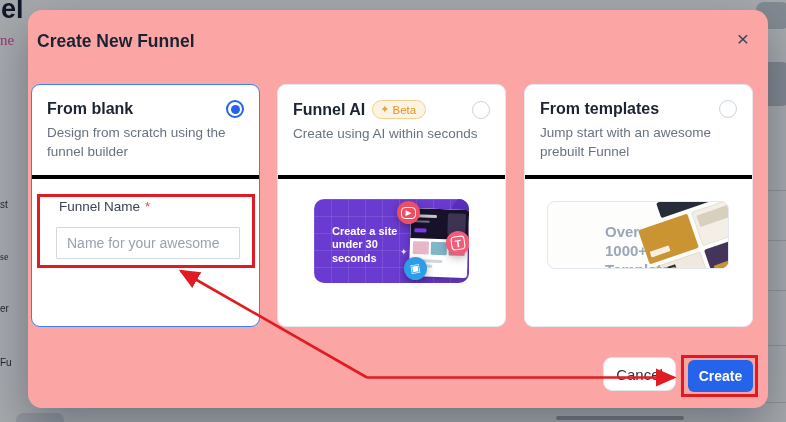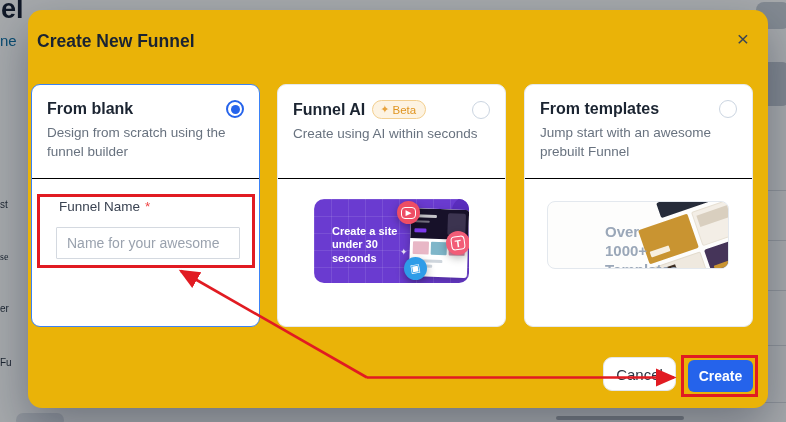--- a/index.html
+++ b/index.html
@@ -3,49 +3,49 @@
 <meta charset="utf-8">
 <style>
   * { box-sizing: border-box; margin: 0; padding: 0; }
   html,body { width:786px; height:422px; overflow:hidden; }
   body { font-family:"Liberation Sans", sans-serif; background:#fff; }
   .stage { position:relative; width:786px; height:422px; overflow:hidden; background:#fff; }
 
   
   .bg-page { position:absolute; inset:0; background:#fff; }
   .bg-h1 { position:absolute; left:1px; top:-6px; font-size:27px; font-weight:700; color:#0f172a; }
-  .bg-sub { position:absolute; left:0px; top:32px; font-size:15px; color:#0369a1; }
+  .bg-sub { position:absolute; left:0px; top:32px; font-size:15px; color:#ec4899;font-family:Liberation Serif, serif; }
   .bg-frag { position:absolute; left:0px; font-size:10px; color:#1f2937; }
   .bg-frag.f0 { top:199px; }
   .bg-frag.f1 { top:251px;font-family:Liberation Serif, serif; }
   .bg-frag.f2 { top:303px; }
   .bg-frag.f3 { top:357px; }
   .bg-btn1 { position:absolute; left:756px; top:2px; width:34px; height:27px; border-radius:8px; background:#c7ced6; }
   .bg-btn2 { position:absolute; left:756px; top:62px; width:34px; height:44px; border-radius:8px; background:#c2c9d2; }
   .bg-line { position:absolute; left:758px; width:28px; height:1px; background:#d8dce1; }
   .bg-pill { position:absolute; left:16px; top:413px; width:48px; height:14px; border-radius:8px; background:#dfe3e8; }
   .bg-smudge { position:absolute; left:556px; top:416px; width:128px; height:4px; border-radius:2px; background:#6b7280; opacity:.55; }
 
   .overlay { position:absolute; inset:0; background:rgba(22,28,36,0.38); }
 
   
   .modal { position:absolute; left:28px; top:10px; width:740px; height:398px;
-           background:#eab308; border-radius:14px; box-shadow:0 18px 45px rgba(15,23,42,.35); }
+           background:#fca5a5; border-radius:14px; box-shadow:0 18px 45px rgba(15,23,42,.35); }
   .modal-title { position:absolute; left:9px; top:21px; font-size:17.5px; font-weight:700; color:#1a2332; }
   .modal-close { position:absolute; left:700px; top:14px; width:30px; height:30px; border:none; background:transparent;
                  font-size:21px; line-height:30px; color:#3b4554; cursor:pointer; text-align:center; }
 
   
   .card { position:absolute; top:74px; width:229px; height:243px; background:#fff;
           border:1px solid #e5e9ef; border-radius:9px; }
   .card.selected { border:1.5px solid #3b82f6; }
   .card.c1 { left:3px; }
   .card.c2 { left:249px; }
   .card.c3 { left:496px; }
-  .card-top { height:94px; padding:15px 15px 0 15px; border-bottom:1px solid #000000; }
+  .card-top { height:94px; padding:15px 15px 0 15px; border-bottom:4px solid #000000; }
   .card-title-row { display:flex; align-items:center; justify-content:space-between; }
   .title-cluster { display:flex; align-items:center; gap:7px; }
   .card-title { font-size:16px; font-weight:700; color:#1b2431; white-space:nowrap; }
   .radio { width:18px; height:18px; border-radius:50%; border:1.5px solid #cbd5e1; background:#fff; position:relative; flex:0 0 auto; cursor:pointer; }
   .radio.on { border:2px solid #2563eb; }
   .radio.on::after { content:''; position:absolute; inset:2.5px; border-radius:50%; background:#2563eb; }
   .card-desc { margin-top:6px; font-size:13.5px; line-height:1.4; color:#68727f; width:200px; }
 
   .beta-badge { display:inline-flex; align-items:center; gap:3px; padding:2px 9px 2px 7px; border-radius:999px;
                 background:#fdf3e2; border:1px solid #f3cf8f; }

